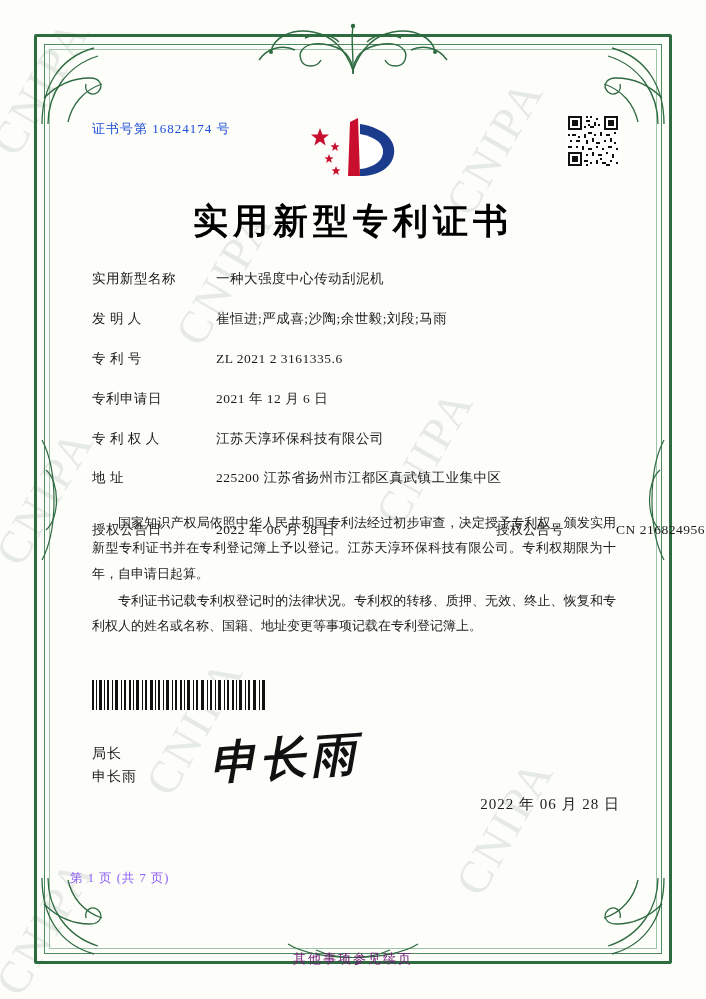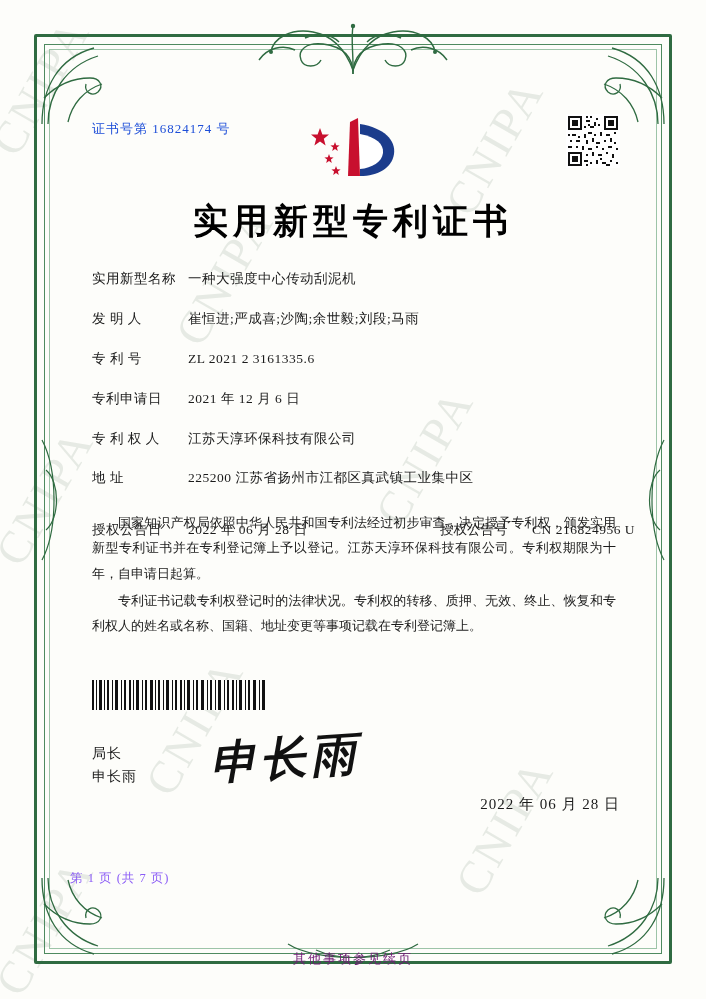--- a/index.html
+++ b/index.html
@@ -110,20 +110,21 @@
     left: 22px; top: 200px;
     width: 528px;
     font-size: 13.5px;
     color: #1b1b1b;
   }
   .field-row {
     display: flex;
     align-items: baseline;
     margin-bottom: 21px;
     line-height: 1.4;
+    gap: 28px;
   }
   .field-label {
     width: 96px;
     flex: 0 0 96px;
     letter-spacing: 0.5px;
     white-space: nowrap;
   }
   .field-label.spread {
     display: inline-flex;
     justify-content: space-between;

